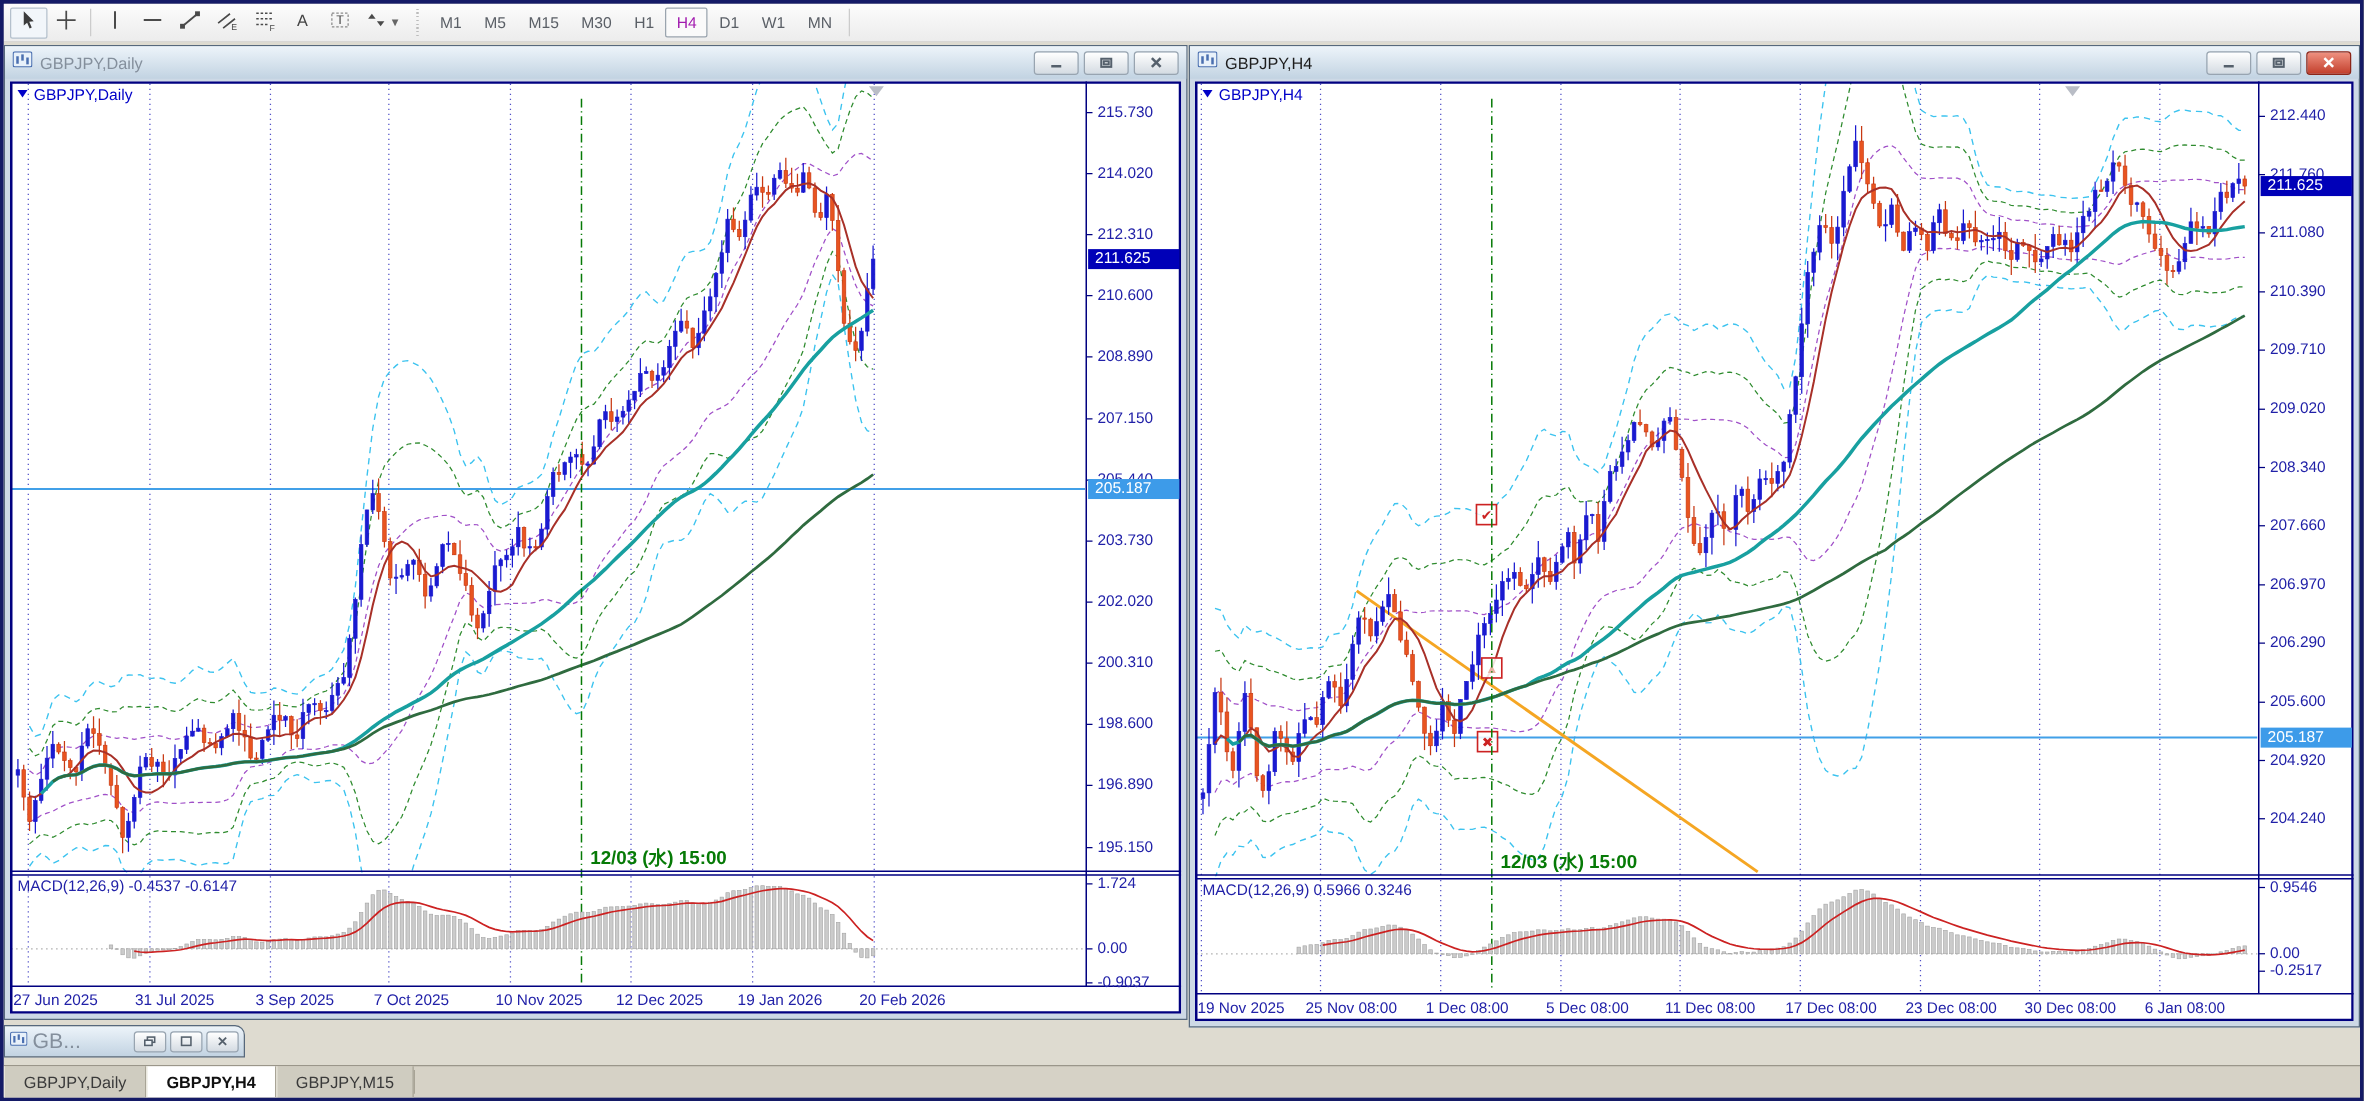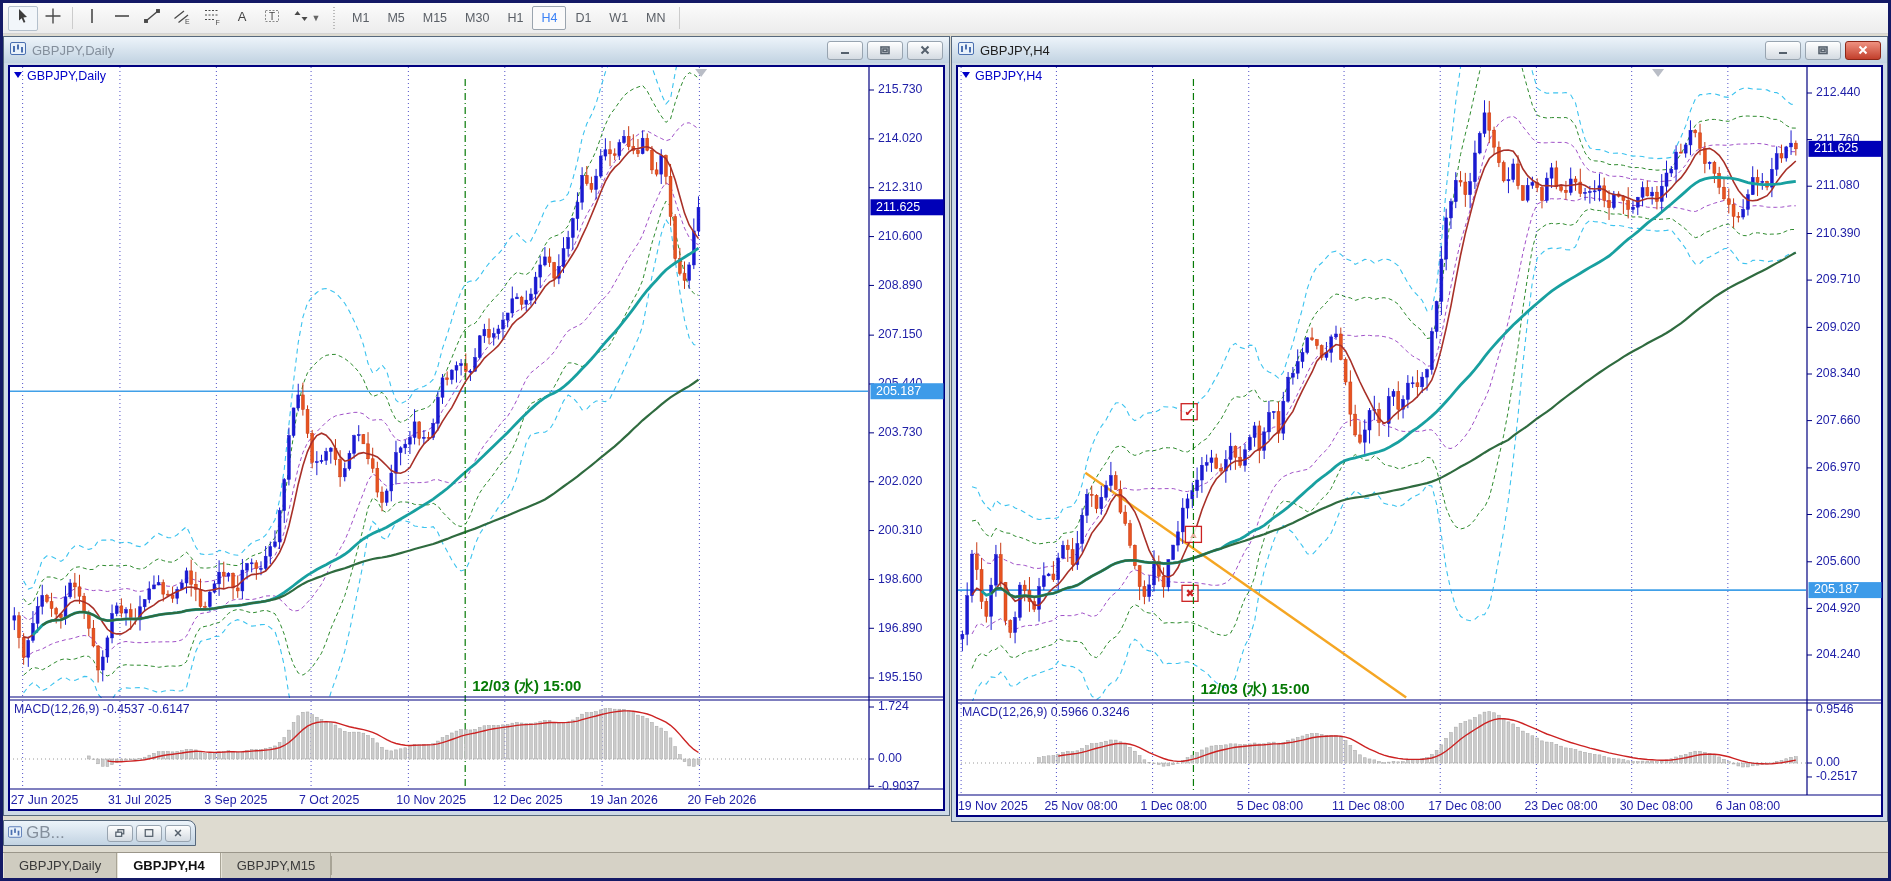--- a/index.html
+++ b/index.html
@@ -6,21 +6,21 @@
   *{box-sizing:border-box;}
   .app{position:relative;width:1891px;height:881px;background:#141a66;font-family:"Liberation Sans",sans-serif;}
   .frame{position:absolute;inset:3px;background:#e2dfd4;overflow:hidden;}
   
   .toolbar{position:absolute;left:0;top:0;right:0;height:31px;background:linear-gradient(#fcfcfc,#ececec);border-bottom:1px solid #d4d4d4;display:flex;align-items:center;padding:0 5px;}
   .toolbtn{width:30px;height:25px;display:flex;align-items:center;justify-content:center;border:1px solid transparent;border-radius:2px;color:#4a4a4a;}
   .toolbtn.pressed{border:1px solid #b4c0cc;background:#f2f6fa;}
   .toolsep{width:1px;height:22px;background:#cccccc;margin:0 4px;}
   .toolgrip{width:6px;height:22px;margin:0 6px;background-image:repeating-linear-gradient(#bbb 0 1px,transparent 1px 3px);background-size:2px 100%;background-repeat:repeat-y;background-position:2px 0;}
   .tfbtn{padding:0 8px;height:24px;display:flex;align-items:center;border:1px solid transparent;border-radius:2px;color:#5a5f66;font-size:12.5px;}
-  .tfbtn.active{border:1px solid #9aa4ae;background:#fafafa;color:#3b82f6;}
+  .tfbtn.active{border:1px solid #9aa4ae;background:#fafafa;color:#a21caf;}
   .caret{font-size:9px;color:#666;margin-left:2px;}
   
   .mdi{position:absolute;left:0;top:31px;right:0;bottom:26px;background:#dedbd0;}
   .chartwin{position:absolute;border:1px solid #56687c;background:#cdd9e6;}
   .titlebar{height:26px;display:flex;align-items:center;gap:6px;padding:0 6px;background:linear-gradient(#edf4fa,#c2d3e2);}
   .titlebar .title{font-size:13px;color:#1d1d1d;}
   .titlebar.inactive .title{color:#848f9c;}
   .winbtns{margin-left:auto;display:flex;gap:4px;}
   .wbtn{width:36px;height:19px;border:1px solid #98a4b0;border-radius:3px;background:linear-gradient(#ffffff,#d4dbe2);display:flex;align-items:center;justify-content:center;}
   .wbtn svg{stroke:#55606c;}

